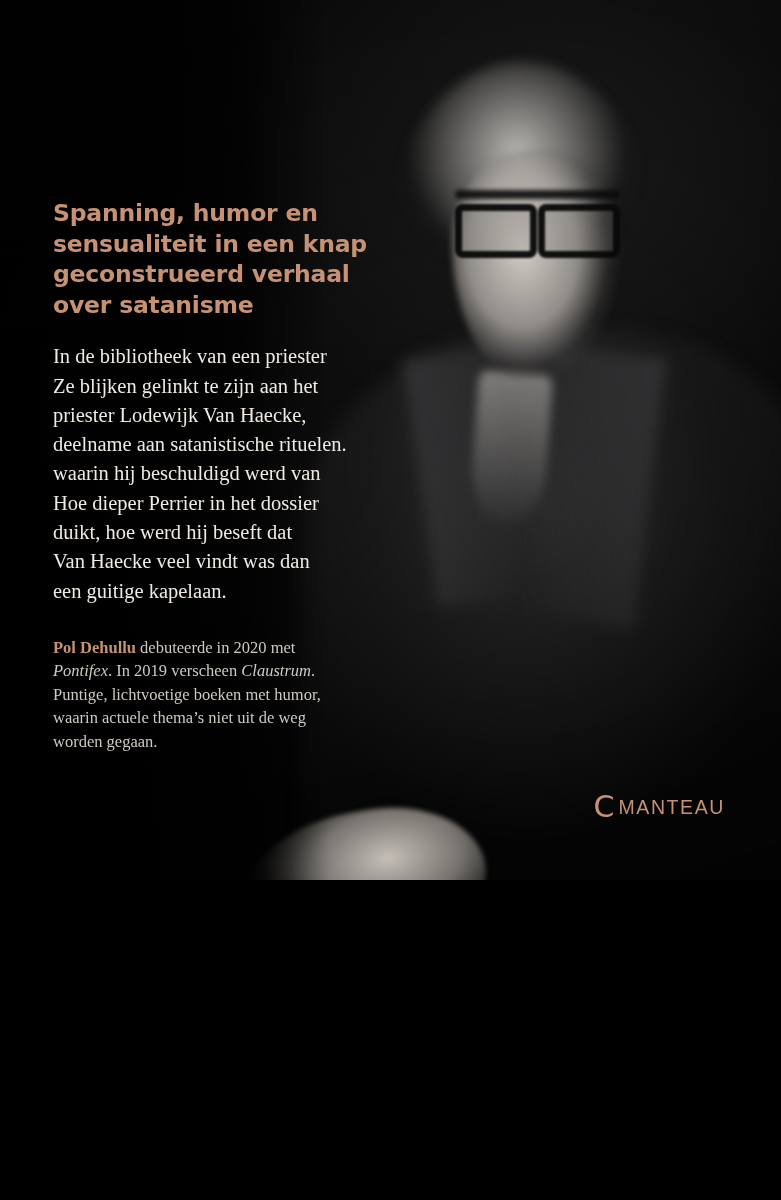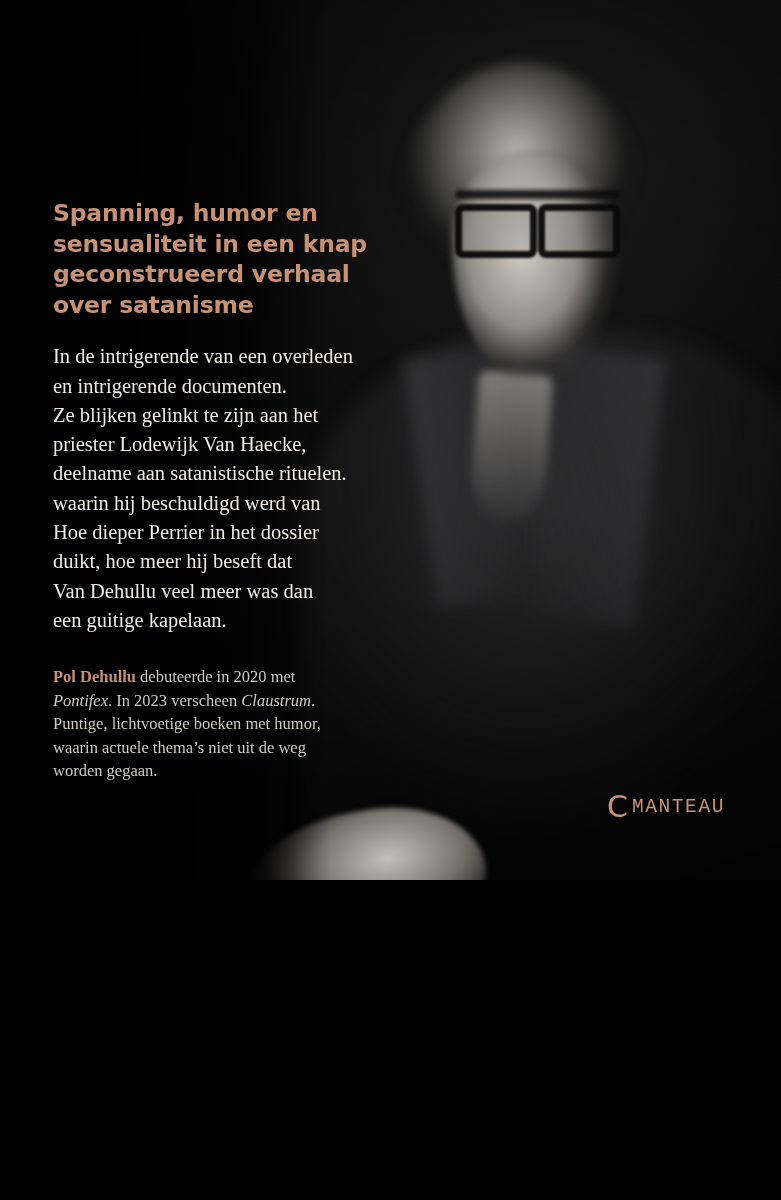--- a/index.html
+++ b/index.html
@@ -235,21 +235,21 @@
     gap: 5px;
   }
   .logo .mark {
     font-family: "DejaVu Sans", sans-serif;
     font-size: 30px;
     line-height: 1;
     color: #c79273;
     letter-spacing: -1px;
   }
   .logo .word {
-    font-family: Liberation Mono, monospace;
+    font-family: Liberation Sans, sans-serif;
     font-size: 19.5px;
     letter-spacing: 1.6px;
     color: #c79273;
   }
 </style>
 </head>
 <body>
 
 <div id="cover">
 
@@ -267,34 +267,33 @@
       <div class="hand-a"></div>
       <div class="hand-b"></div>
     </div>
     <div class="darkleft"></div>
   </div>
 
   <div class="copy">
     <h1 class="headline">Spanning, humor en sensualiteit in een knap geconstrueerd verhaal over satanisme</h1>
 
     <p class="blurb">
-      <span class="ln">In de intrigerende van een overleden</span>
-      <span class="ln">en intrigerende documenten.</span>
+      <span class="ln">In de bibliotheek van een priester</span>
       <span class="ln">Ze blijken gelinkt te zijn aan het</span>
       <span class="ln">priester Lodewijk Van Haecke,</span>
       <span class="ln">deelname aan satanistische rituelen.</span>
       <span class="ln">waarin hij beschuldigd werd van</span>
       <span class="ln">Hoe dieper Perrier in het dossier</span>
-      <span class="ln">duikt, hoe meer hij beseft dat</span>
-      <span class="ln">Van Dehullu veel meer was dan</span>
+      <span class="ln">duikt, hoe werd hij beseft dat</span>
+      <span class="ln">Van Haecke veel vindt was dan</span>
       <span class="ln">een guitige kapelaan.</span>
     </p>
 
     <p class="bio">
-      <span class="author">Pol Dehullu</span><span class="rest"> debuteerde in 2020 met </span><i class="rest">Pontifex</i><span class="rest">. In 2023 verscheen </span><i class="rest">Claustrum</i><span class="rest">. Puntige, lichtvoetige boeken met humor, waarin actuele thema’s niet uit de weg worden gegaan.</span>
+      <span class="author">Pol Dehullu</span><span class="rest"> debuteerde in 2020 met </span><i class="rest">Pontifex</i><span class="rest">. In 2019 verscheen </span><i class="rest">Claustrum</i><span class="rest">. Puntige, lichtvoetige boeken met humor, waarin actuele thema’s niet uit de weg worden gegaan.</span>
     </p>
   </div>
 
   <div class="barcode-box">
     <div class="bars" id="bars">
         <span style="flex: 0 0 3px;"></span>
         <span class="w" style="flex: 0 0 1px;"></span>
         <span style="flex: 0 0 2px;"></span>
         <span class="w" style="flex: 0 0 1px;"></span>
         <span style="flex: 0 0 2px;"></span>

